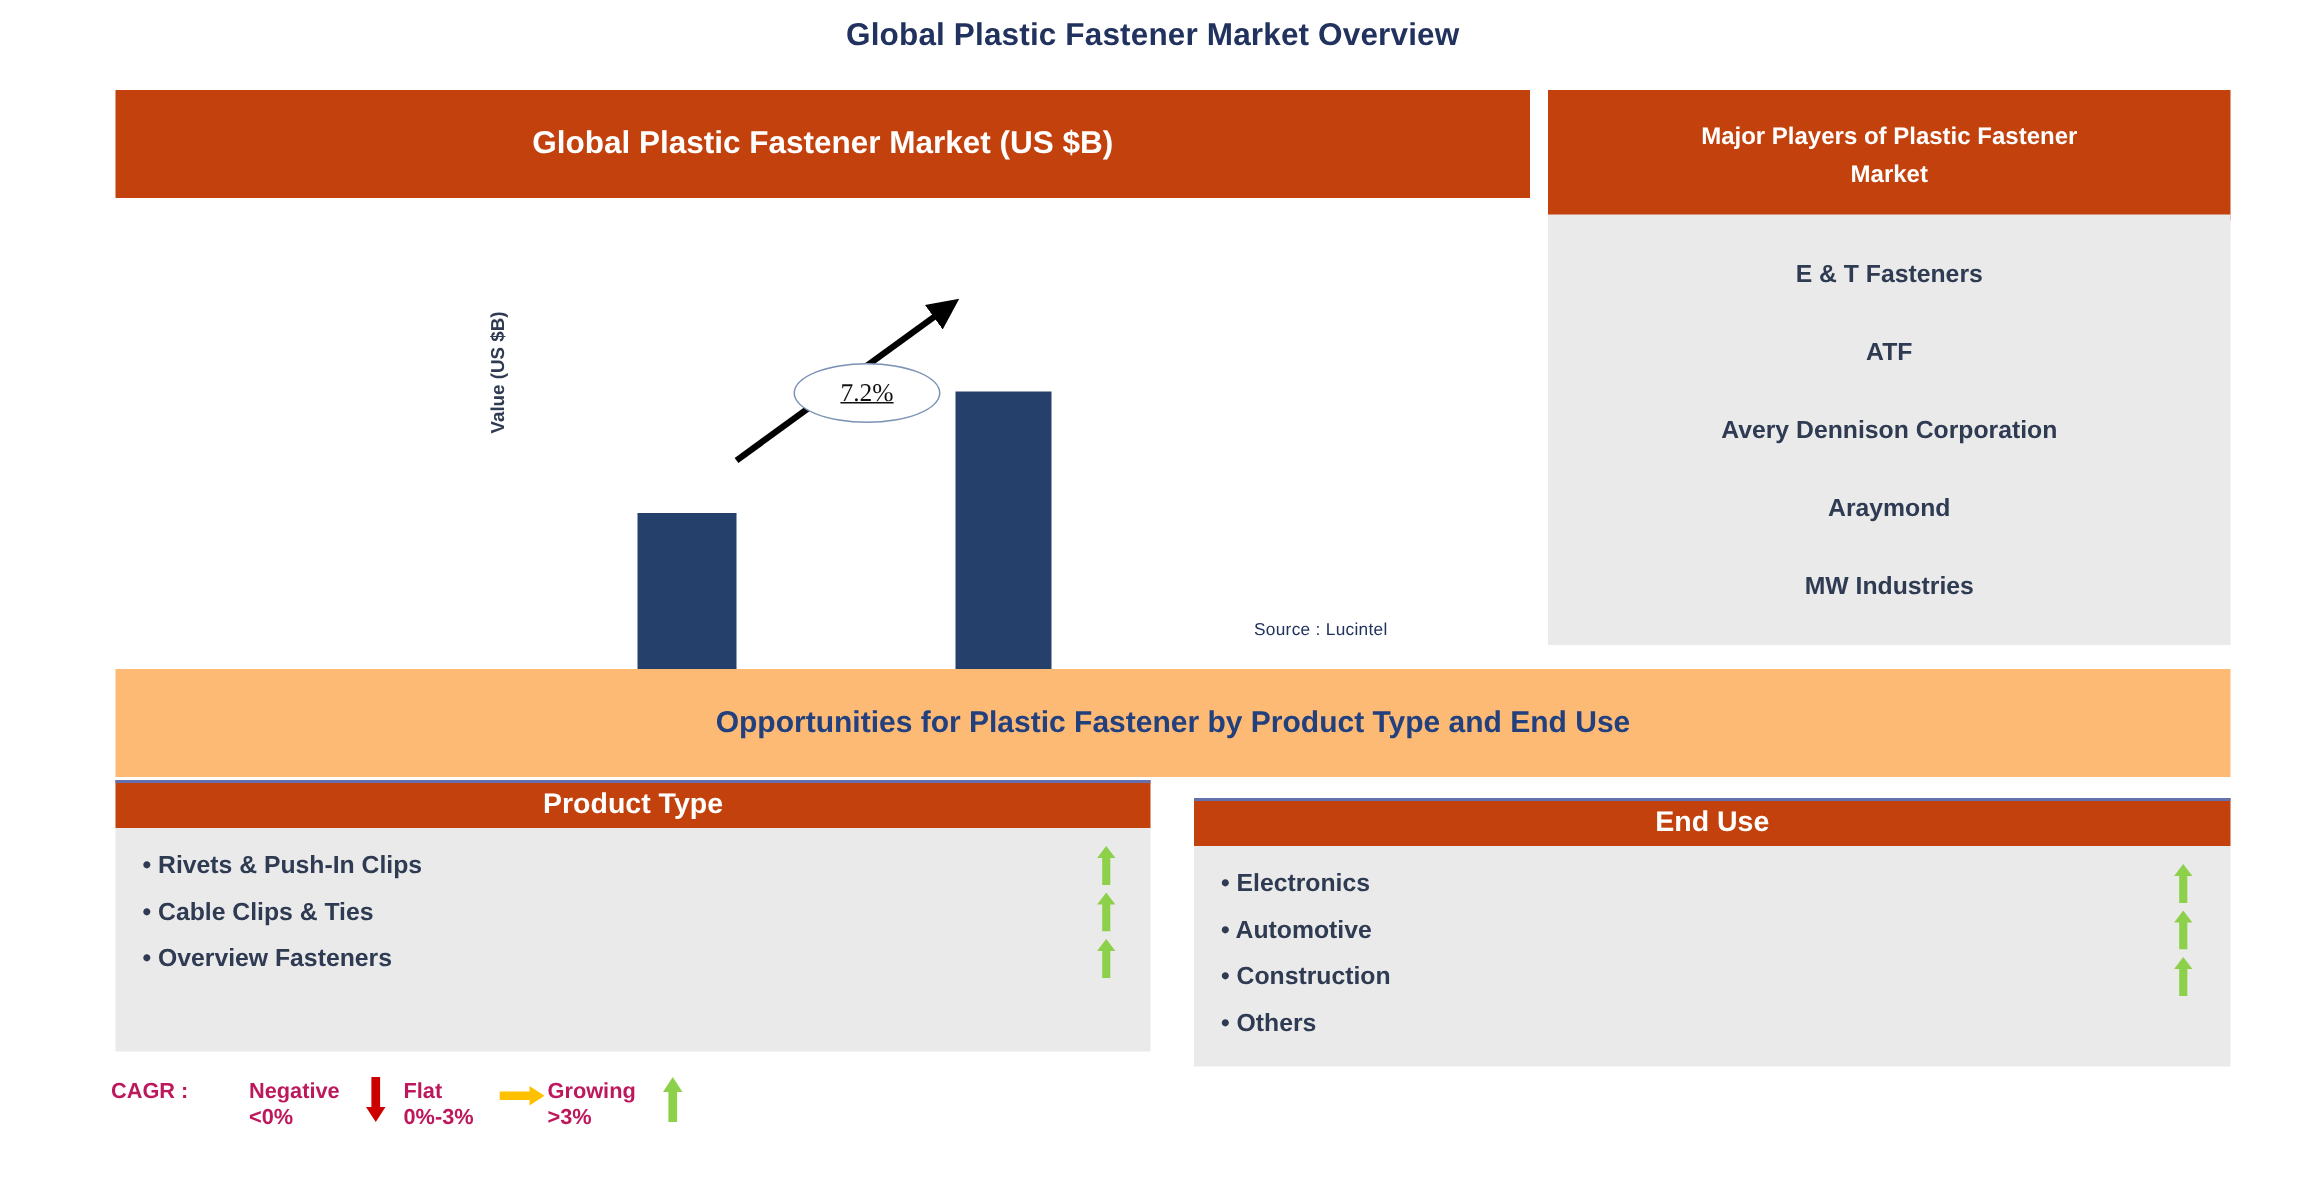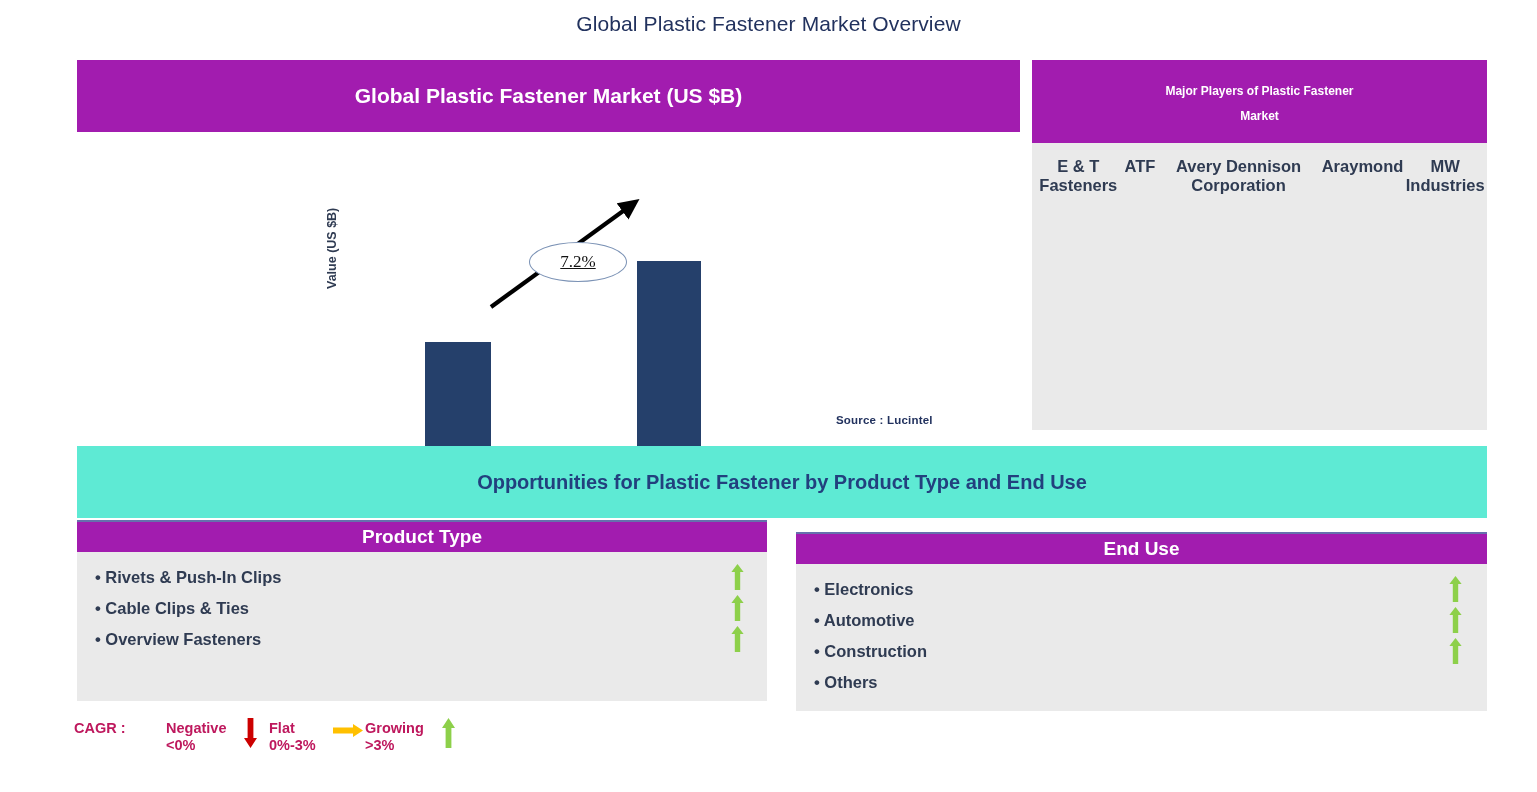--- a/index.html
+++ b/index.html
@@ -10,27 +10,27 @@
     position:relative;
     overflow:hidden;
     -webkit-font-smoothing:antialiased;
   }
   .page{position:absolute;inset:0;}
 
   
   #main-title{
     position:absolute;left:0;top:12px;width:1537px;
     text-align:center;
-    font-size:21px;font-weight:normal;color:#22325e;
+    font-size:21px;font-weight:bold;color:#22325e;
     letter-spacing:.1px;
   }
 
   
   .bar-head{
-    background:#a21caf;color:#ffffff;
+    background:#c2410c;color:#ffffff;
     font-weight:bold;text-align:center;
     display:flex;align-items:center;justify-content:center;
     box-sizing:border-box;
   }
 
   
   #chart-card{position:absolute;left:77px;top:60px;width:943px;height:374px;}
   #chart-head{position:absolute;left:0;top:0;width:943px;height:72px;font-size:21px;}
   #chart-body{position:absolute;left:0;top:72px;width:943px;height:302px;background:#ffffff;}
 
@@ -62,42 +62,42 @@
     position:absolute;left:182px;top:50px;
     width:96px;height:38px;border-radius:50%;
     background:#ffffff;border:1.4px solid #7b92b5;
     display:flex;align-items:center;justify-content:center;
     font-family:"Liberation Serif", serif;
     font-size:17px;color:#111111;text-decoration:underline;
   }
 
   #source-note{
     position:absolute;left:836px;top:414px;
-    font-size:11.5px;font-weight:bold;color:#22325e;
+    font-size:11.5px;font-weight:normal;color:#22325e;
     letter-spacing:.2px;
   }
 
   
   #players-card{position:absolute;left:1032px;top:60px;width:455px;height:370px;}
-  #players-head{position:absolute;left:0;top:0;width:455px;height:87px;font-size:12px;line-height:25px;padding:0 32px;}
+  #players-head{position:absolute;left:0;top:0;width:455px;height:87px;font-size:16px;line-height:25px;padding:0 32px;}
   #players-head span{display:block;}
   #players-body{
     position:absolute;left:0;top:83px;width:455px;height:287px;
     background:#eaeaea;
-    display:flex;flex-direction:row;justify-content:space-around;
+    display:flex;flex-direction:column;justify-content:space-around;
     padding:14px 0 12px;box-sizing:border-box;
   }
   .player-item{
     text-align:center;font-size:16.5px;font-weight:bold;color:#2f3b52;
   }
 
   
   #opportunities-banner{
     position:absolute;left:77px;top:446px;width:1410px;height:72px;
-    background:#5eead4;
+    background:#fdba74;
     display:flex;align-items:center;justify-content:center;
     font-size:20px;font-weight:bold;color:#22407e;
   }
 
   
   .opp-panel{position:absolute;}
   .opp-head{
     height:32px;font-size:19px;
     border-top:2px solid #6670ad;
   }

